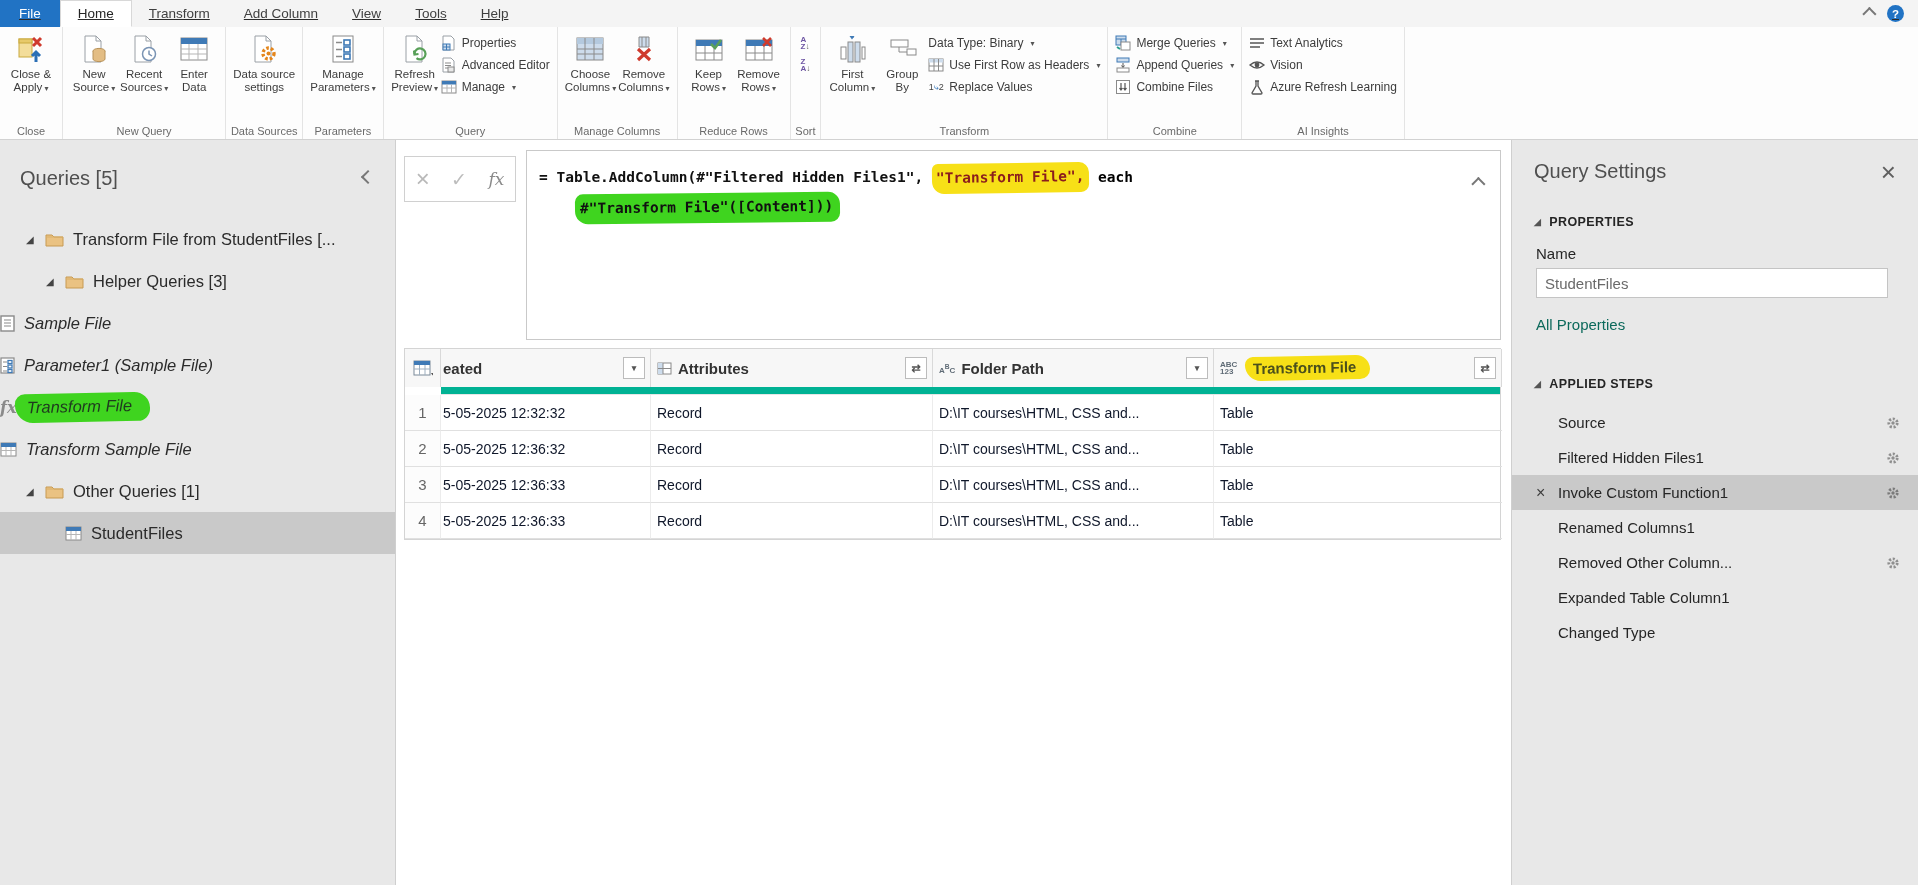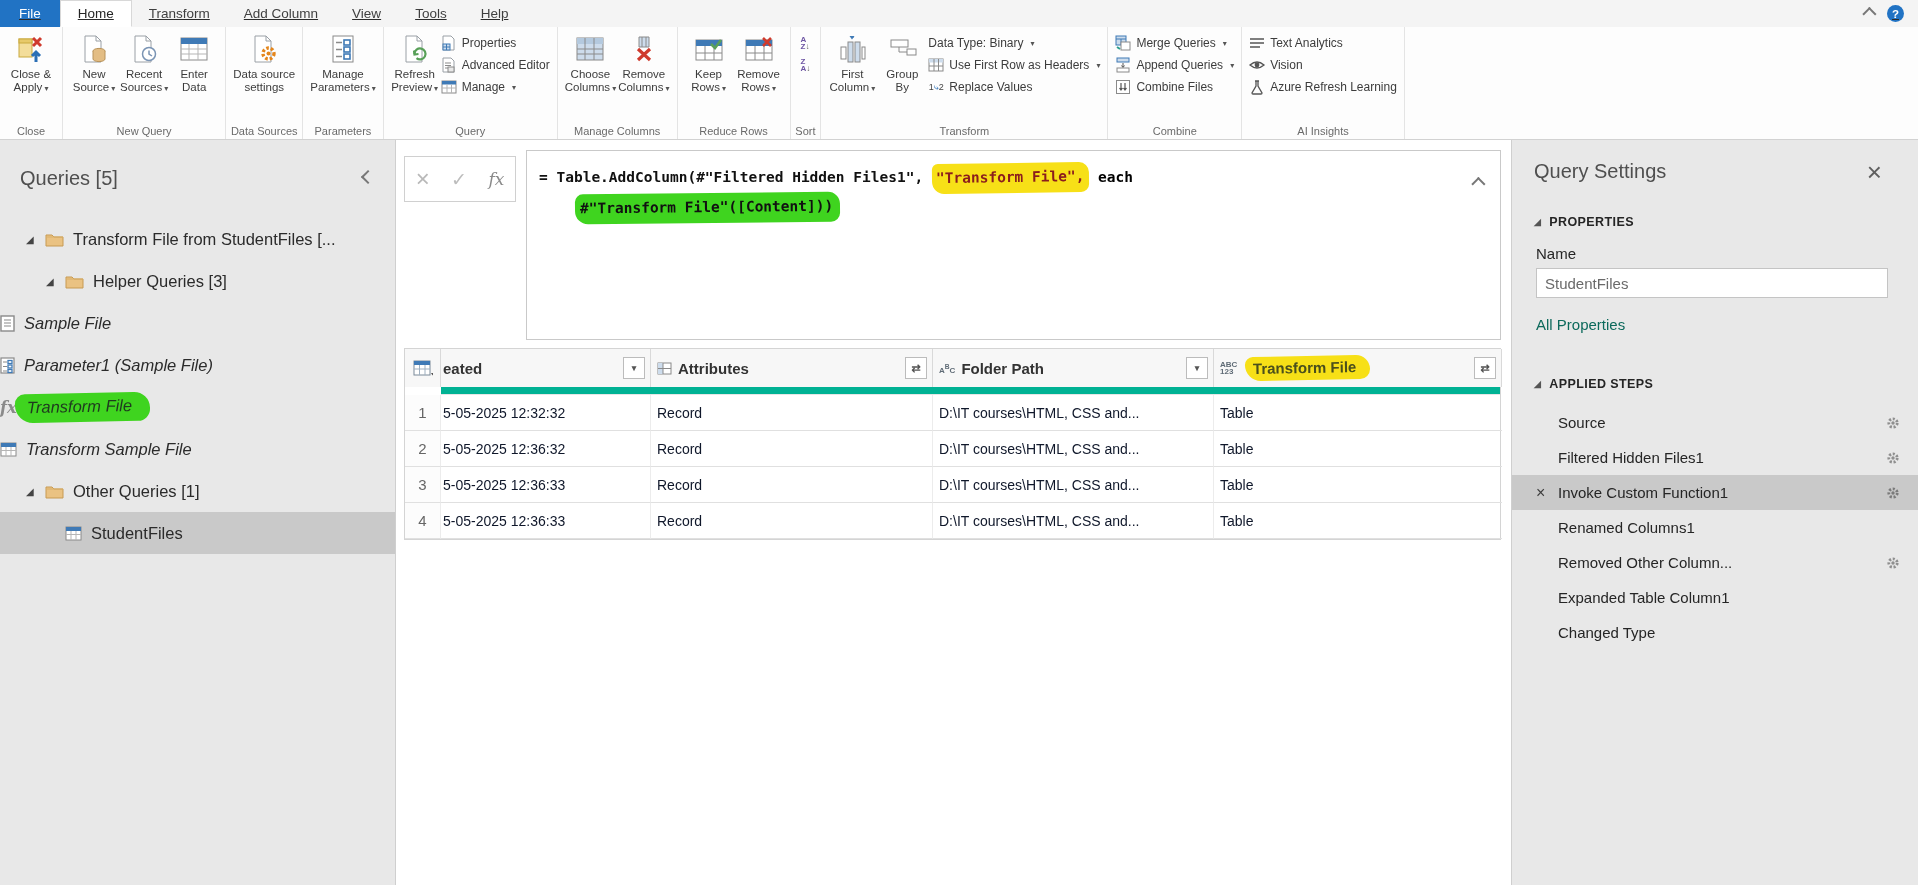--- a/index.html
+++ b/index.html
@@ -86,21 +86,21 @@
   .typeicon{font-size:8px;font-weight:bold;color:#5f6b76;margin:0 6px 0 6px;line-height:7px;text-align:left;}
   .qbar{height:7px;background:#00b294;margin-left:36px;border-bottom:1px solid #e6e6e6;}
   .drow .pcell{height:36px;display:flex;align-items:center;font-size:14px;color:#0f172a;border-bottom:1px solid #e0e0e0;}
   .drow .w-num{justify-content:center;color:#666;font-size:15px;background:#fcfcfc;}
   .linkval{color:#17744c;}
   .pad6{padding-left:6px;}
   .pad2{padding-left:2px;}
   .mark-y-hdr{display:inline-block;background:#f7e017;padding:3px 14px 4px 8px;margin-left:2px;
               border-radius:8px 14px 10px 16px;transform:rotate(-1.1deg);color:#4a4f1c;}
   
-  .qs-titlerow{display:flex;align-items:center;padding:20px 36px 0 22px;}
+  .qs-titlerow{display:flex;align-items:center;padding:20px 22px 0 22px;}
   .qs-title{font-size:20px;color:#4f4f4f;}
   .qs-close{margin-left:auto;font-size:26px;color:#5f5f5f;line-height:20px;}
   .qs-section{display:flex;align-items:center;gap:8px;font-size:12.5px;font-weight:bold;color:#252525;
               letter-spacing:0.4px;padding:0 0 0 22px;}
   .sec-tri{font-size:9px;color:#555;}
   .qs-props{margin-top:32px;}
   .qs-namelabel{font-size:15px;color:#252525;padding:16px 0 6px 24px;}
   .qs-input{display:block;margin-left:24px;width:352px;height:30px;box-sizing:border-box;border:1px solid #c4c4c4;
             background:#fff;font-family:"Liberation Sans",sans-serif;font-size:15px;color:#6a6a6a;padding:0 8px;}
   .qs-allprops{font-size:15px;color:#0c695b;padding:18px 0 0 24px;cursor:default;}

